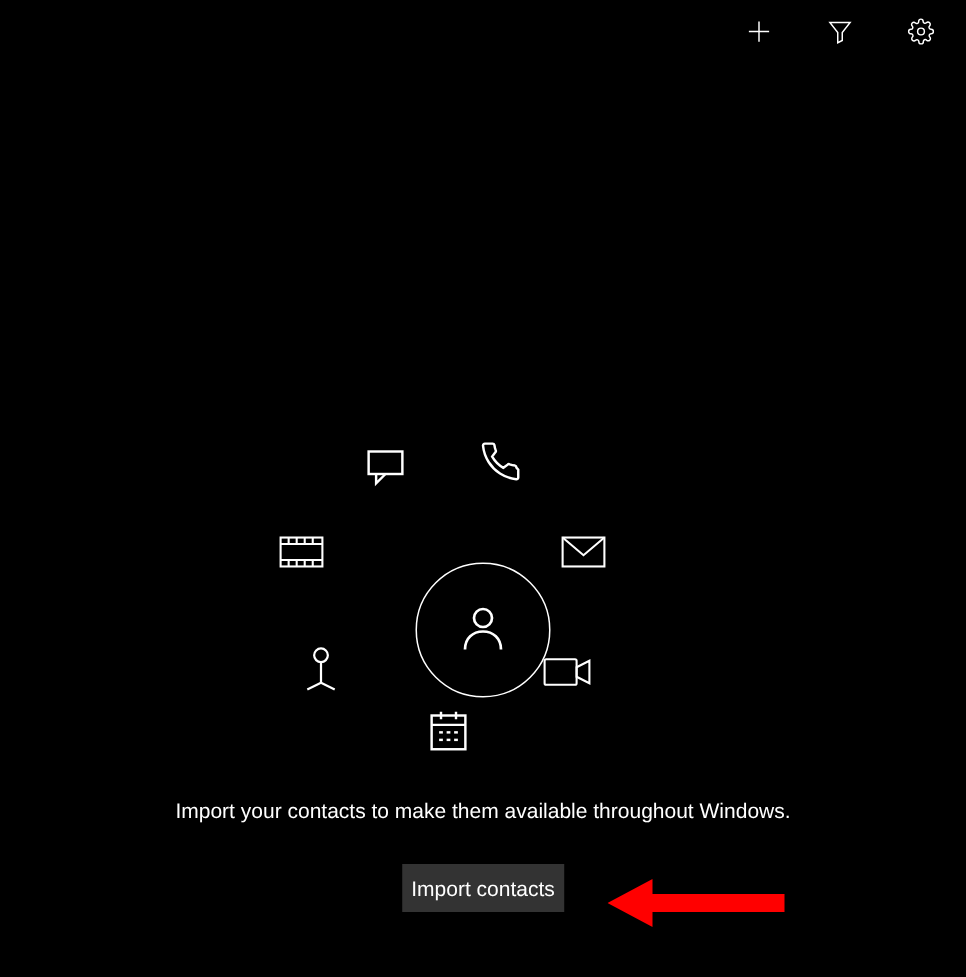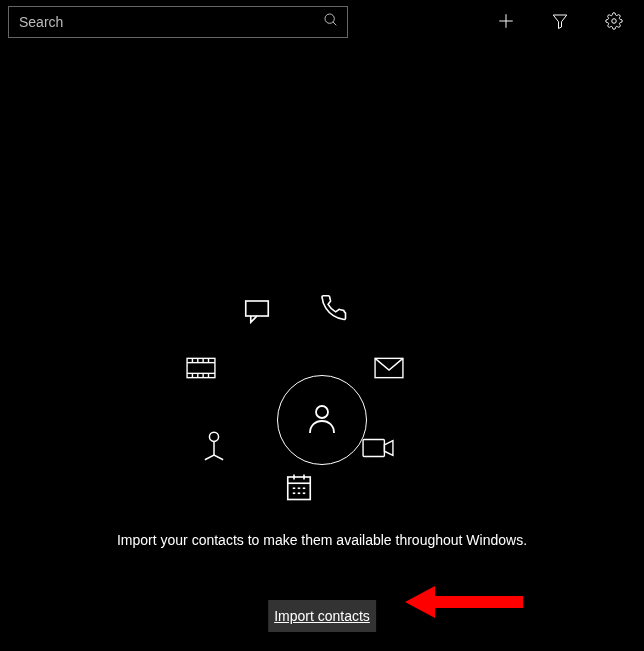--- a/index.html
+++ b/index.html
@@ -94,52 +94,42 @@
     .message-text {
       position: absolute;
       top: 532px;
       width: 100%;
       text-align: center;
       color: #ffffff;
       font-size: 14px;
     }
     .import-btn {
       position: absolute;
-      top: 600px;
+      top: 576px;
       left: 50%;
       transform: translateX(-50%);
       background: #333333;
       border: none;
       color: #ffffff;
       font-size: 14px;
       padding: 8px 6px;
       cursor: pointer;
       font-family: inherit;
-      text-decoration: underline;
     }
     .annotation-arrow {
       position: absolute;
       top: 582px;
       left: 405px;
       pointer-events: none;
     }
   </style>
 </head>
 <body>
 
 <div class="topbar">
-  <div class="search-box">
-    <input class="search-input" type="text" placeholder="Search" style="">
-    <span class="search-icon">
-      <svg width="16" height="16" viewBox="0 0 24 24" fill="none" stroke="currentColor" stroke-width="1.5">
-        <circle cx="10" cy="10" r="7"></circle>
-        <line x1="20" y1="20" x2="15" y2="15"></line>
-      </svg>
-    </span>
-  </div>
   <div class="topbar-spacer"></div>
   <button class="topbar-btn">
     <span>
       <svg width="18" height="18" viewBox="0 0 24 24" fill="none" stroke="currentColor" stroke-width="1.3">
         <line x1="12" y1="3" x2="12" y2="21"></line>
         <line x1="3" y1="12" x2="21" y2="12"></line>
       </svg>
     </span>
   </button>
   <button class="topbar-btn">

